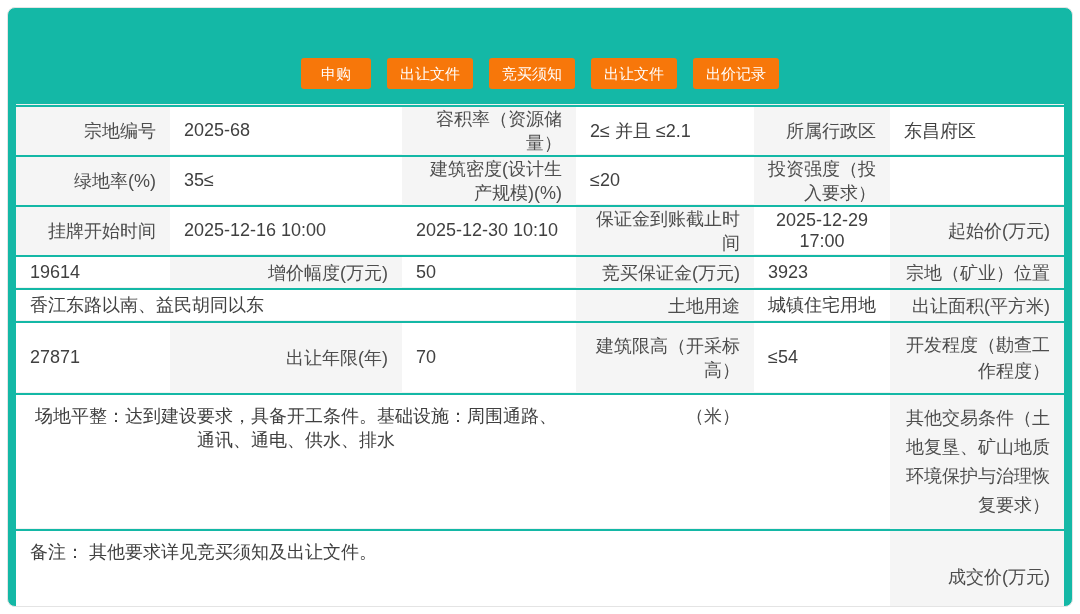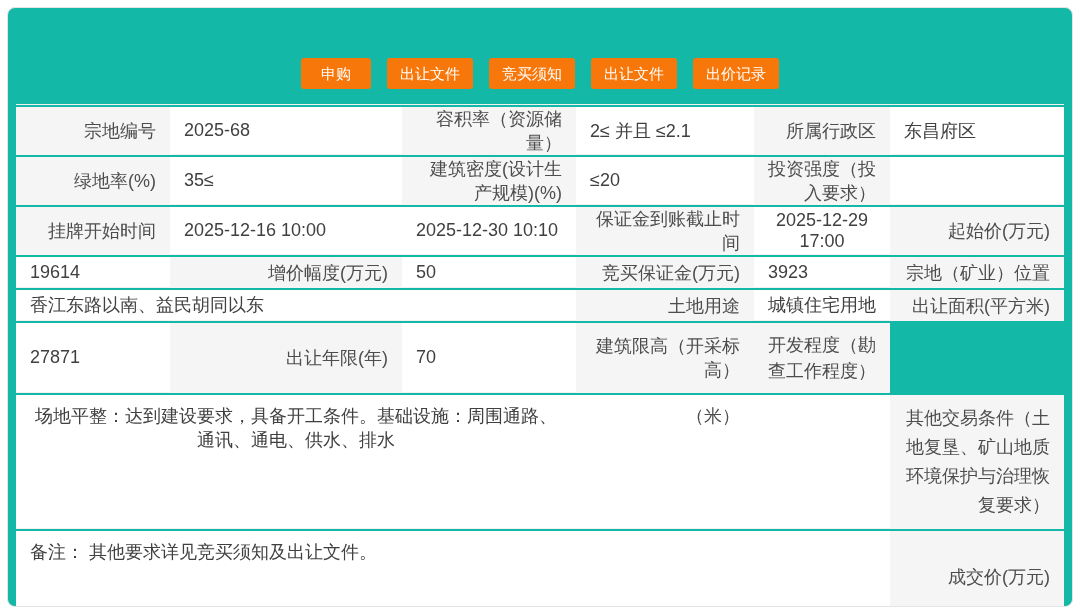--- a/index.html
+++ b/index.html
@@ -74,20 +74,21 @@
     <div class="cell lbl">宗地（矿业）位置</div>
     <div class="cell val span3">香江东路以南、益民胡同以东</div>
     <div class="cell lbl">土地用途</div>
     <div class="cell val">城镇住宅用地</div>
 
     <div class="cell lbl">出让面积(平方米)</div>
     <div class="cell val">27871</div>
     <div class="cell lbl">出让年限(年)</div>
     <div class="cell val">70</div>
     <div class="cell lbl">建筑限高（开采标高）</div>
+    <div class="cell val">≤54</div>
 
     <div class="cell lbl top wrap h-lg">开发程度（勘查工作程度）</div>
     <div class="cell val span3 top h-lg">场地平整：达到建设要求，具备开工条件。基础设施：周围通路、通讯、通电、供水、排水</div>
     <div class="cell note top h-lg">（米）</div>
     <div class="cell val top h-lg"></div>
 
     <div class="cell lbl top wrap3 h-xl">其他交易条件（土地复垦、矿山地质环境保护与治理恢复要求）</div>
     <div class="cell val span5 top h-xl">备注： 其他要求详见竞买须知及出让文件。</div>
 
     <div class="cell lbl">成交价(万元)</div>

